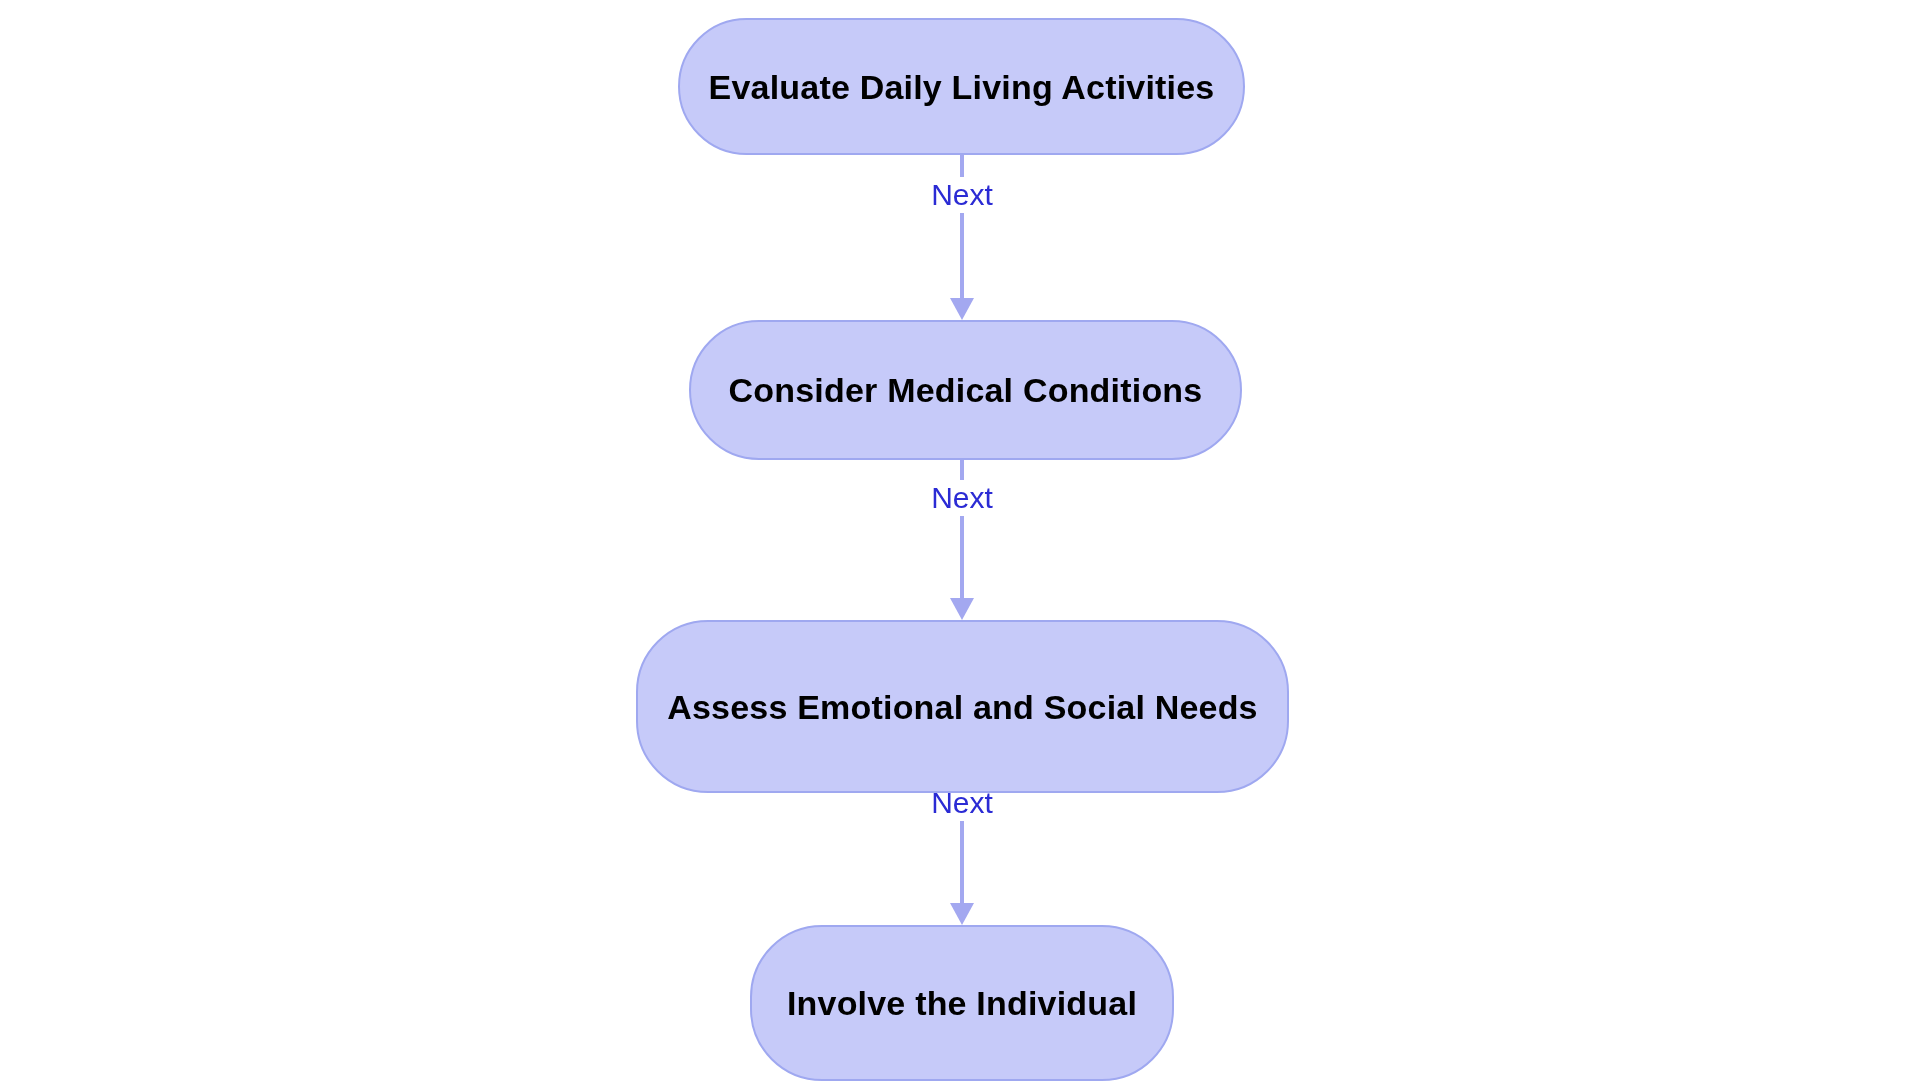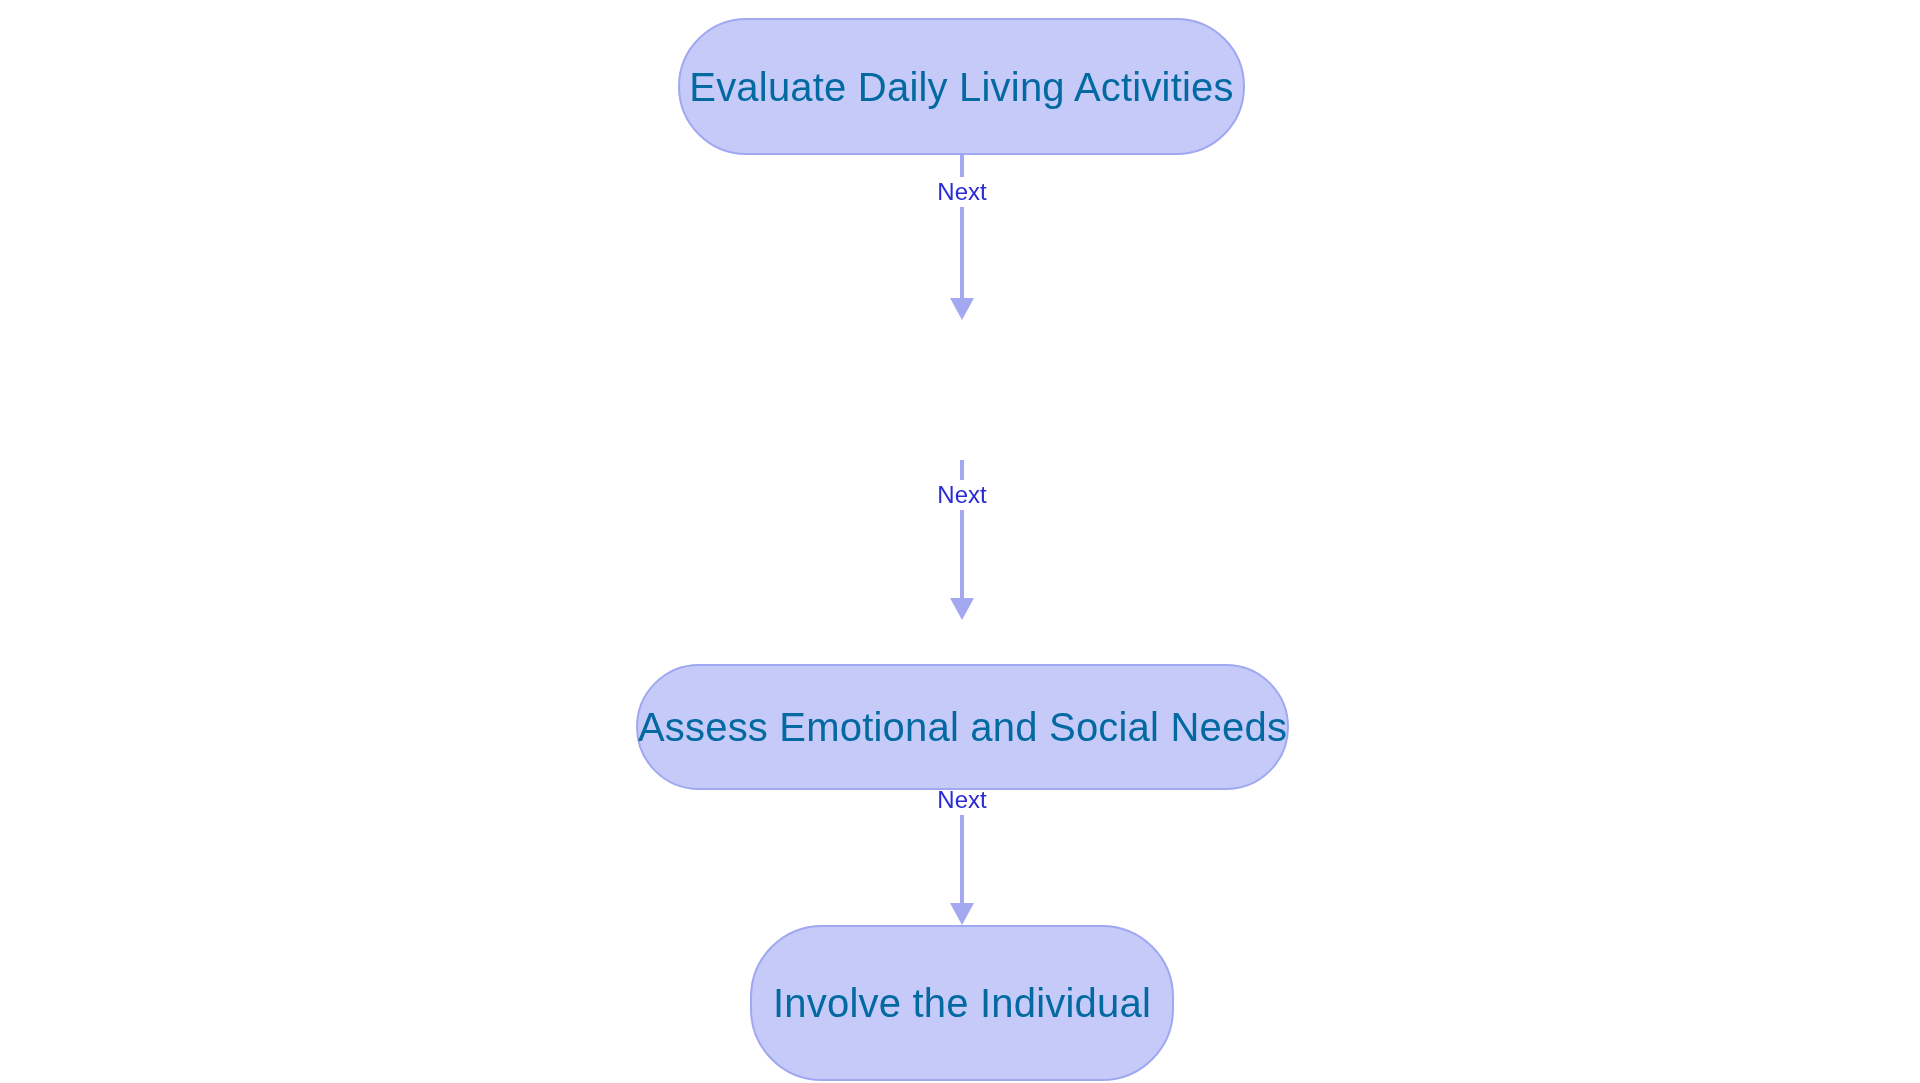--- a/index.html
+++ b/index.html
@@ -27,31 +27,31 @@
     box-sizing: border-box;
     display: flex;
     align-items: center;
     justify-content: center;
     background: #c6caf9;
     border: 2px solid #9fa8f0;
     border-radius: 72px;
     z-index: 2;
   }
   .node-label {
-    font-size: 40px;
+    font-size: 34px;
     line-height: 1;
-    color: #0369a1;
+    color: #000000;
     letter-spacing: 0.2px;
     white-space: nowrap;
-    font-weight: 400;
+    font-weight: 700;
   }
 
   #node-0 { left: 678px;  top: 18px;   width: 567px; height: 137px; }
   #node-1 { left: 689px;  top: 320px;  width: 553px; height: 140px; }
-  #node-2 { left: 636px;  top: 620px;  width: 653px; height: 126px; margin-top: 44px; }
+  #node-2 { left: 636px;  top: 620px;  width: 653px; height: 173px; }
   #node-3 { left: 750px;  top: 925px;  width: 424px; height: 156px; }
 
   
   .edge {
     position: absolute;
     left: 50%;
     z-index: 1;
   }
   .edge-line {
     position: absolute;
@@ -68,21 +68,21 @@
     border-left: 12px solid transparent;
     border-right: 12px solid transparent;
     border-top: 22px solid #a3a8f0;
   }
   .edge-label {
     position: absolute;
     transform: translateX(-50%);
     left: 2px;
     background: #ffffff;
     padding: 2px 7px;
-    font-size: 24px;
+    font-size: 30px;
     line-height: 1.08;
     color: #2b2bd4;
     white-space: nowrap;
     z-index: 3;
   }
 
   
   #edge-0 { left: 960px; top: 155px; height: 167px; }
   #edge-0 .edge-line      { height: 143px; }
   #edge-0 .edge-arrowhead { top: 143px; }
@@ -108,20 +108,23 @@
   <div class="node" id="node-0">
     <span class="node-label">Evaluate Daily Living Activities</span>
   </div>
 
   <div class="edge" id="edge-0">
     <div class="edge-line"></div>
     <div class="edge-arrowhead"></div>
     <span class="edge-label">Next</span>
   </div>
 
+  <div class="node" id="node-1">
+    <span class="node-label">Consider Medical Conditions</span>
+  </div>
 
   <div class="edge" id="edge-1">
     <div class="edge-line"></div>
     <div class="edge-arrowhead"></div>
     <span class="edge-label">Next</span>
   </div>
 
   <div class="node" id="node-2">
     <span class="node-label">Assess Emotional and Social Needs</span>
   </div>

